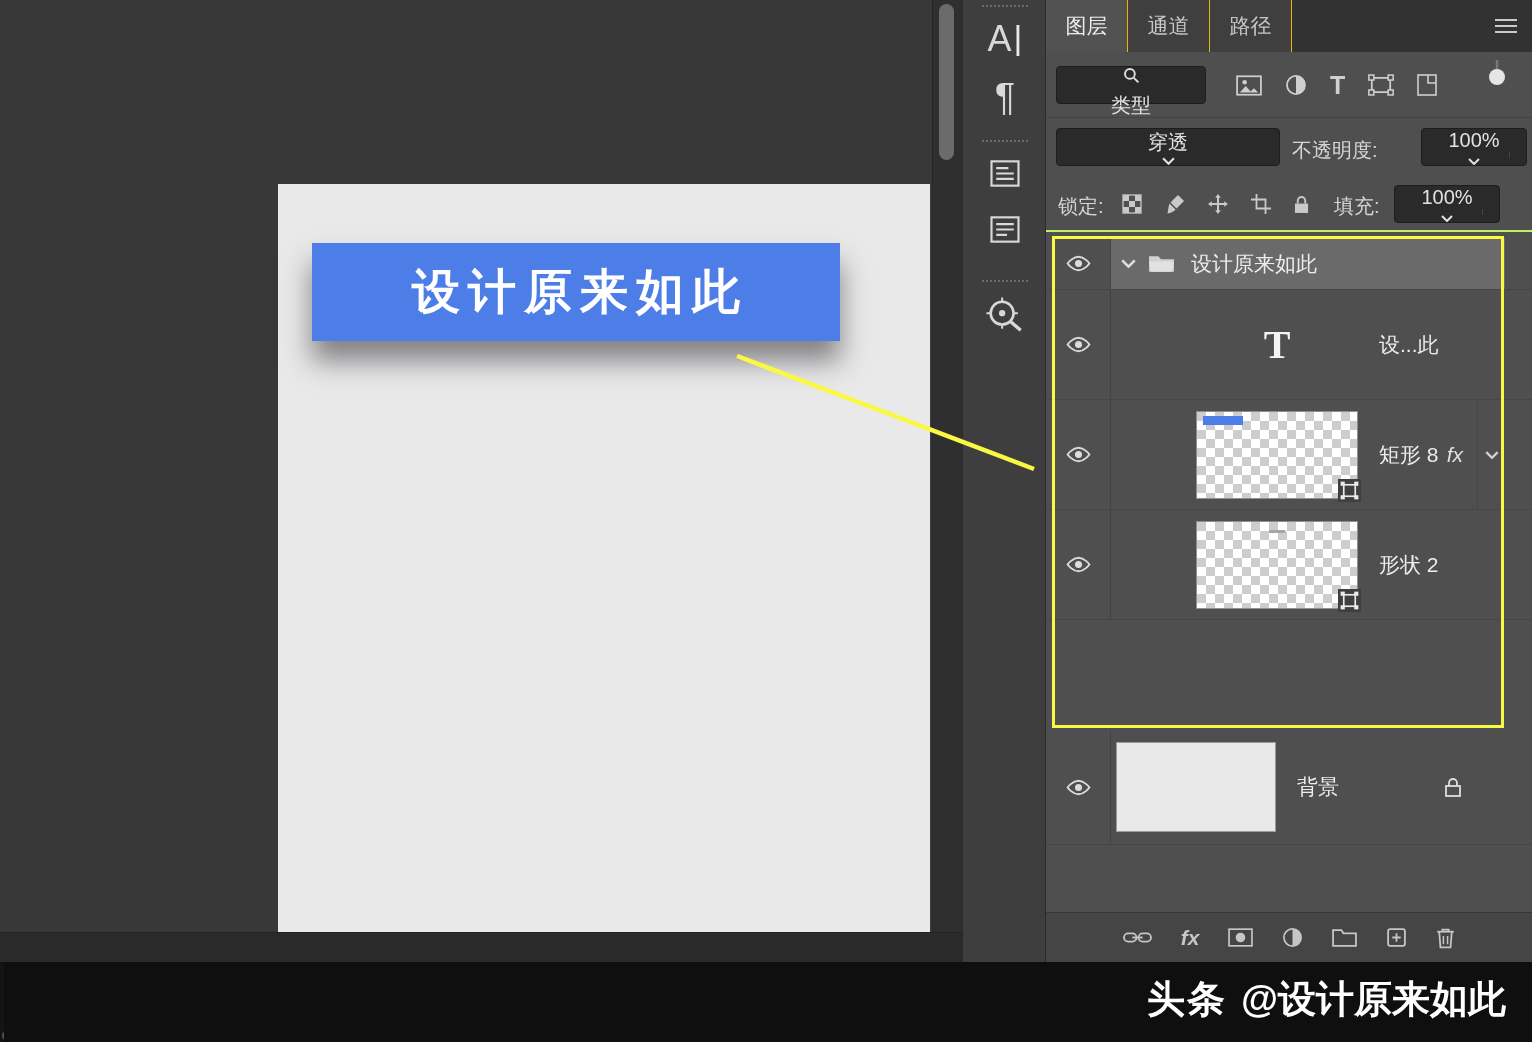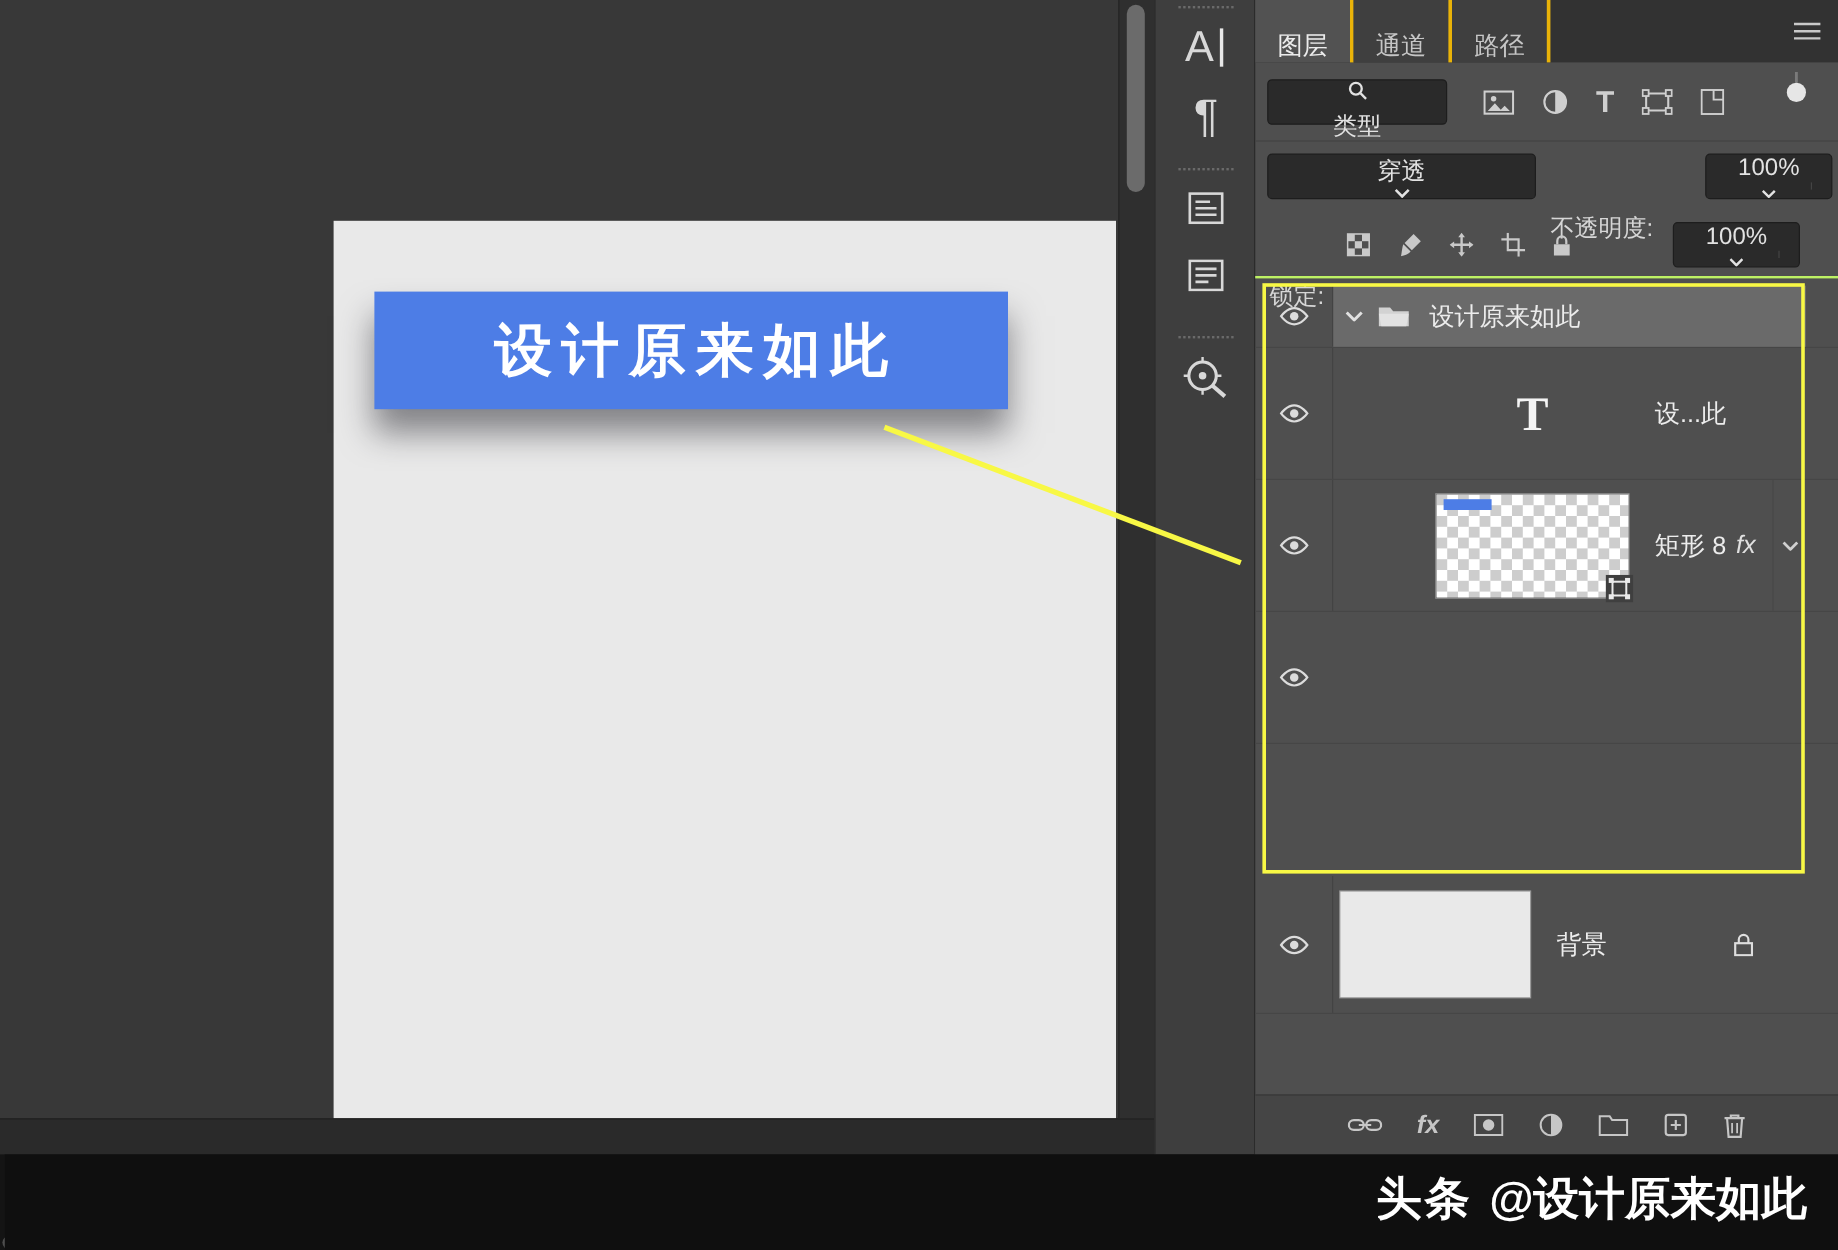--- a/index.html
+++ b/index.html
@@ -41,41 +41,41 @@
   .dock-btn { position:absolute; left:0; width:84px; display:flex; justify-content:center;
               color:#d8d8d8; }
   .char-glyph { font-size:36px; font-weight:400; }
   .char-caret { font-size:34px; font-weight:200; margin-left:2px; color:#e8e8e8; }
   .pilcrow { font-size:38px; }
 
   
   .panel { left:1046px; top:0; width:486px; height:962px; background:#4f4f4f; }
   .tabbar { position:absolute; left:0; top:0; width:486px; height:52px; background:#323232;
             display:flex; }
-  .tab { width:82px; height:52px; display:flex; align-items:flex-end; justify-content:center;
-         font-size:21px; background:#3f3f3f; color:#c6c6c6; border-right:3px solid #eab308; }
+  .tab { width:82px; height:52px; display:flex; align-items:center; justify-content:center;
+         font-size:21px; background:#3f3f3f; color:#c6c6c6; border-right:1px solid #eab308; }
   .tab.active { background:#525252; color:#ececec; }
   .tab-menu { position:absolute; right:14px; top:18px; color:#c9c9c9; }
 
   .filter-row { position:absolute; left:0; top:52px; width:486px; height:66px;
                 border-bottom:1px solid #434343; }
   .field { background:#2a2a2a; border:1px solid #1d1d1d; border-radius:4px;
            display:flex; align-items:center; color:#e2e2e2; font-size:20px;flex-direction:column; }
   .search-select { position:absolute; left:10px; top:14px; width:150px; height:38px;
                    gap:8px; padding:0 10px; }
   .search-select .spacer { flex:1; }
   .f-icons { position:absolute; left:190px; top:14px; height:38px; display:flex;
              align-items:center; gap:23px; color:#cfcfcf; }
   .t-glyph { font-size:25px; font-weight:700; color:#cfcfcf; }
   .filter-toggle { position:absolute; right:26px; top:6px; color:#9a9a9a; }
 
   .blend-row { position:absolute; left:0; top:118px; width:513px; height:58px; }
   .blend-select { position:absolute; left:10px; top:10px; width:224px; height:38px;
                   justify-content:space-between; padding:0 10px; }
-  .inline-label { position:absolute; font-size:20px; color:#d6d6d6;margin-top:40px; }
+  .inline-label { position:absolute; font-size:20px; color:#d6d6d6; }
   .value-box { position:absolute; right:32px; width:106px; height:38px;
                justify-content:space-between; padding:0 9px; }
   .value-box .vsep { width:1px; height:24px; background:#444; margin-left:auto; margin-right:7px; }
 
   .lock-row { position:absolute; left:0; top:176px; width:486px; height:56px;
               border-bottom:2px solid #bef264; }
   .lock-icons { position:absolute; left:76px; top:9px; height:38px; display:flex;
                 align-items:center; gap:23px; color:#c9c9c9; }
 
   .row { position:absolute; left:0; width:486px; border-bottom:1px solid #464646; }
@@ -393,20 +393,38 @@
       </div>
     </div>
 
     <div class="row" style="top:510px; height:110px">
       <div class="eye-cell">
         <svg viewBox="0 0 26 16" width="27" height="17">
             <path d="M13 1.5C7 1.5 2.5 8 2.5 8S7 14.5 13 14.5 23.5 8 23.5 8 19 1.5 13 1.5z" fill="none" stroke="currentColor" stroke-width="1.8"></path>
             <circle cx="13" cy="8" r="3.4" fill="currentColor"></circle>
           </svg>
       </div>
+      <div class="row-body">
+        <div class="thumb-slot">
+          <div class="checker-thumb">
+            <div class="dash-light"></div>
+            <span class="vmask-badge">
+              <svg viewBox="0 0 22 22" width="23" height="23">
+                  <rect width="22" height="22" fill="#3f3f3f"></rect>
+                  <rect x="5.5" y="5.5" width="11" height="11" fill="none" stroke="#eaeaea" stroke-width="1.6"></rect>
+                  <rect x="2.5" y="2.5" width="4" height="4" fill="#eaeaea"></rect>
+                  <rect x="15.5" y="2.5" width="4" height="4" fill="#eaeaea"></rect>
+                  <rect x="2.5" y="15.5" width="4" height="4" fill="#eaeaea"></rect>
+                  <rect x="15.5" y="15.5" width="4" height="4" fill="#eaeaea"></rect>
+                </svg>
+            </span>
+          </div>
+        </div>
+        <span class="child-name">形状 2</span>
+      </div>
     </div>
 
 
     <div class="row" style="top:730px; height:115px">
       <div class="eye-cell">
         <svg viewBox="0 0 26 16" width="27" height="17">
             <path d="M13 1.5C7 1.5 2.5 8 2.5 8S7 14.5 13 14.5 23.5 8 23.5 8 19 1.5 13 1.5z" fill="none" stroke="currentColor" stroke-width="1.8"></path>
             <circle cx="13" cy="8" r="3.4" fill="currentColor"></circle>
           </svg>
       </div>

